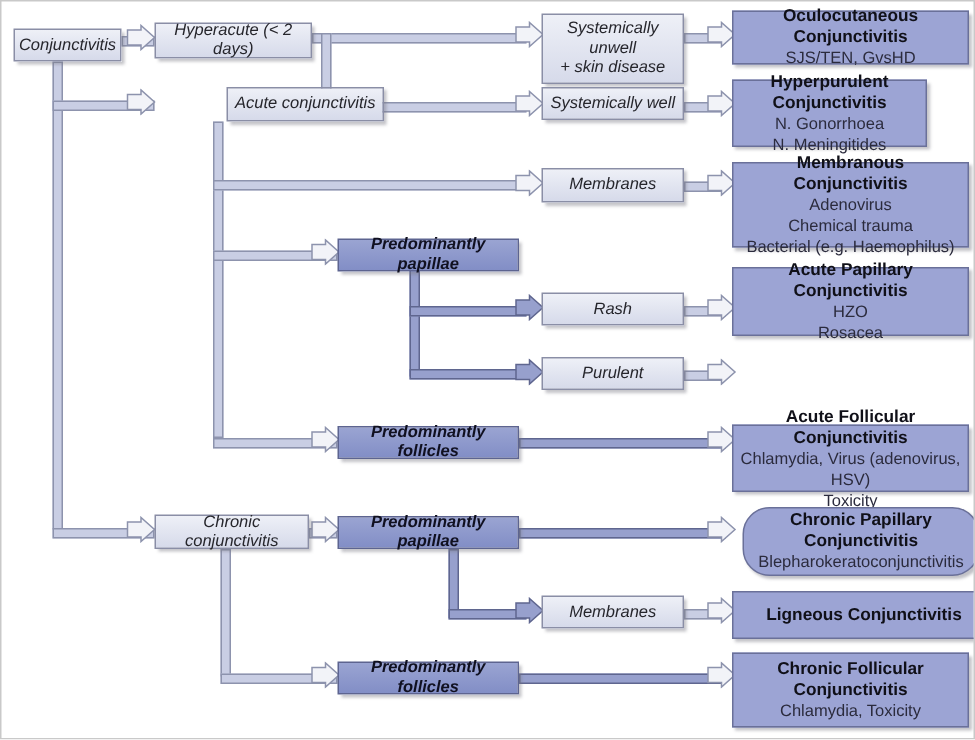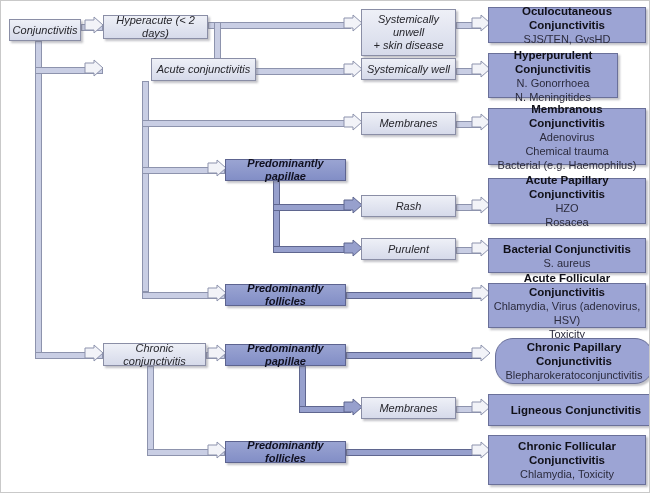--- a/index.html
+++ b/index.html
@@ -311,24 +311,20 @@
     <div class="sub">Rosacea</div>
   </div>
 
   <div class="node diag" style="left:487px;top:107px;width:158px;height:57px;">
     <div class="title">Membranous Conjunctivitis</div>
     <div class="sub">Adenovirus</div>
     <div class="sub">Chemical trauma</div>
     <div class="sub">Bacterial (e.g. Haemophilus)</div>
   </div>
 
-  <div class="node diag" style="left:487px;top:237px;width:158px;height:35px;">
-    <div class="title">Bacterial Conjunctivitis</div>
-    <div class="sub">S.  aureus</div>
-  </div>
 
   <div class="node diag" style="left:487px;top:282px;width:158px;height:45px;">
     <div class="title">Acute Follicular Conjunctivitis</div>
     <div class="sub">Chlamydia, Virus (adenovirus, HSV)</div>
     <div class="sub">Toxicity</div>
   </div>
 
   <div class="node diag" style="left:494px;top:337px;width:158px;height:46px;border-radius:18px;">
     <div class="title">Chronic Papillary Conjunctivitis</div>
     <div class="sub">Blepharokeratoconjunctivitis</div>

